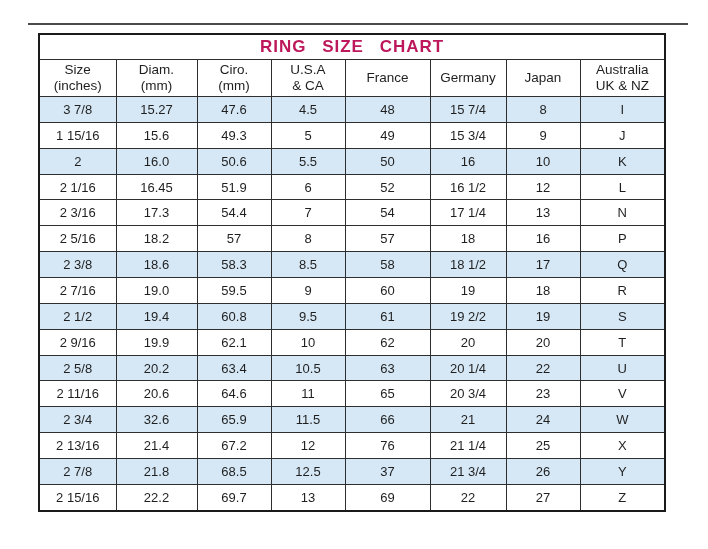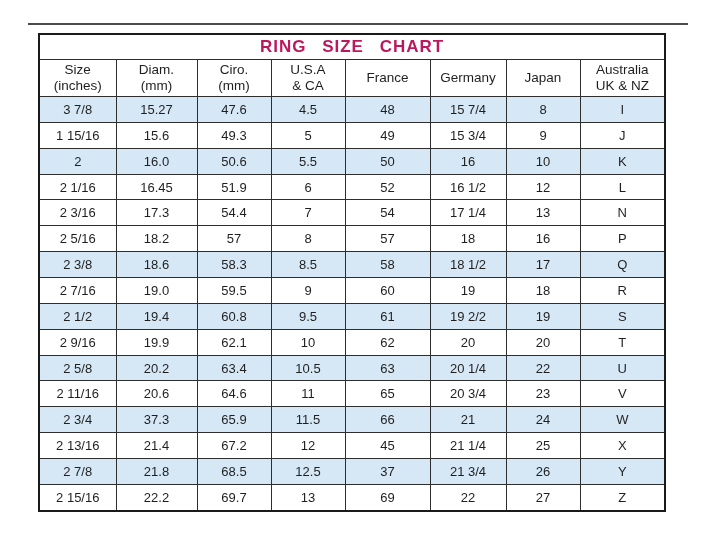--- a/index.html
+++ b/index.html
@@ -238,34 +238,34 @@
           <td>20.6</td>
           <td>64.6</td>
           <td>11</td>
           <td>65</td>
           <td>20 3/4</td>
           <td>23</td>
           <td>V</td>
         </tr>
         <tr class="stripe">
           <td>2 3/4</td>
-          <td>37.3</td>
+          <td>32.6</td>
           <td>65.9</td>
           <td>11.5</td>
           <td>66</td>
           <td>21</td>
           <td>24</td>
           <td>W</td>
         </tr>
         <tr>
           <td>2 13/16</td>
           <td>21.4</td>
           <td>67.2</td>
           <td>12</td>
-          <td>45</td>
+          <td>76</td>
           <td>21 1/4</td>
           <td>25</td>
           <td>X</td>
         </tr>
         <tr class="stripe">
           <td>2 7/8</td>
           <td>21.8</td>
           <td>68.5</td>
           <td>12.5</td>
           <td>37</td>

